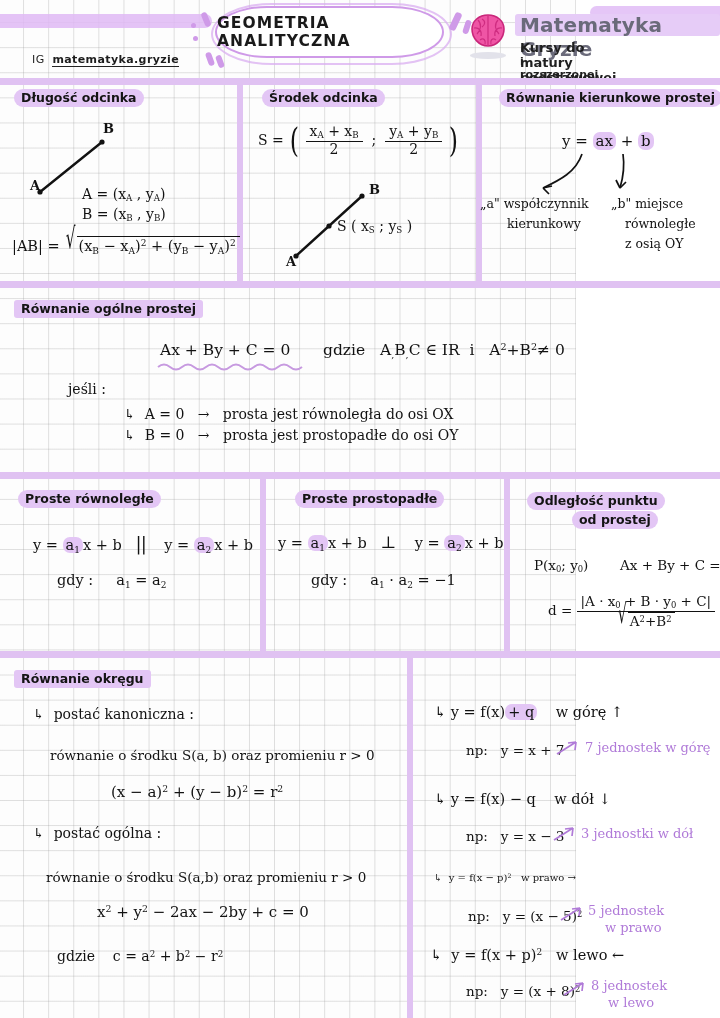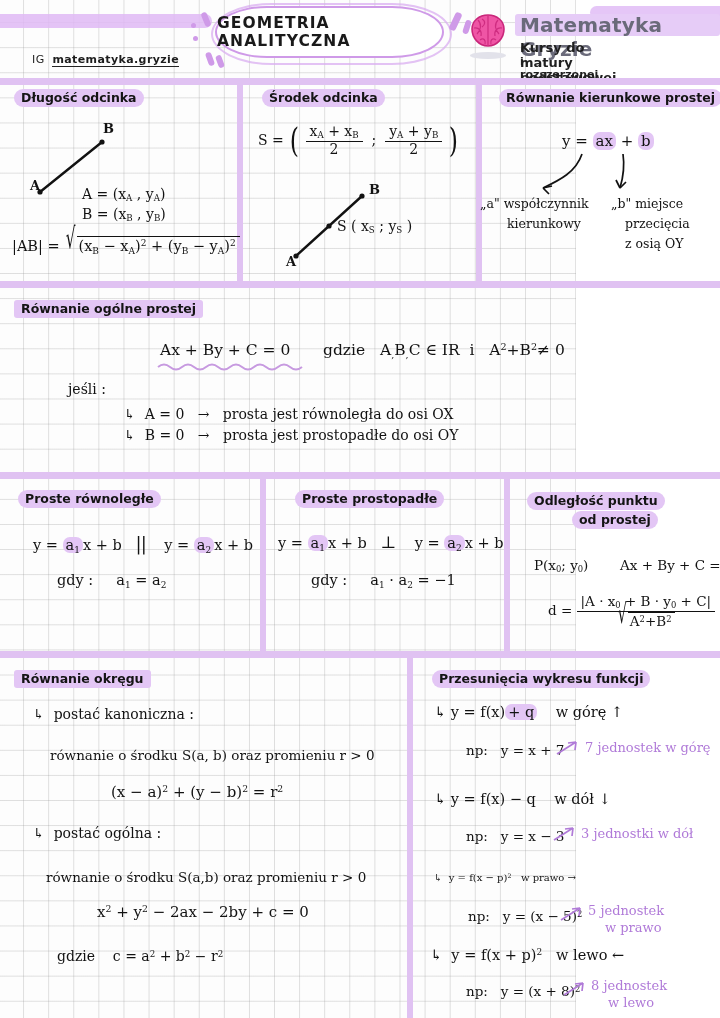--- a/index.html
+++ b/index.html
@@ -195,21 +195,21 @@
     <path d="M92 4 C86 22 70 30 53 38" fill="none" stroke="#121212" stroke-width="1.7"></path>
     <path d="M53 38 L62 36 M53 38 L59 44" fill="none" stroke="#121212" stroke-width="1.7"></path>
     <path d="M133 4 C135 18 133 28 130 38" fill="none" stroke="#121212" stroke-width="1.7"></path>
     <path d="M130 38 L126 30 M130 38 L136 32" fill="none" stroke="#121212" stroke-width="1.7"></path>
   </svg>
 
   <div class="m" style="left:480px;top:196px;font-size:12.5px;">„a" współczynnik</div>
   <div class="m" style="left:507px;top:216px;font-size:12.5px;">kierunkowy</div>
 
   <div class="m" style="left:611px;top:196px;font-size:12.5px;">„b" miejsce</div>
-  <div class="m" style="left:625px;top:216px;font-size:12.5px;">przecięcia</div>
+  <div class="m" style="left:625px;top:216px;font-size:12.5px;">równoległe</div>
   <div class="m" style="left:625px;top:236px;font-size:12.5px;">z osią OY</div>
 
   <div class="sh plain" style="left:14px;top:300px;">Równanie ogólne prostej</div>
 
   <div class="m" style="left:160px;top:341px;font-size:15.5px;">Ax + By + C = 0</div>
   <svg class="abs" style="left:158px;top:362px;" width="150" height="10">
     <path d="M0 5 Q6 0 12 5 T24 5 T36 5 T48 5 T60 5 T72 5 T84 5 T96 5 T108 5 T120 5 T132 5 T144 5" fill="none" stroke="#c79ae0" stroke-width="2"></path>
   </svg>
 
   <div class="m" style="left:323px;top:341px;font-size:15.5px;">
@@ -288,21 +288,20 @@
   </div>
   <div class="m" style="left:46px;top:869px;font-size:13.5px;">równanie o środku S(a,b) oraz promieniu  r &gt; 0</div>
   <div class="m" style="left:97px;top:903px;font-size:15px;">
     x<span class="sup">2</span> + y<span class="sup">2</span> − 2ax − 2by + c = 0
   </div>
   <div class="m" style="left:57px;top:948px;font-size:14px;">
     <span>gdzie</span>
     &nbsp;&nbsp;&nbsp;c = a<span class="sup">2</span> + b<span class="sup">2</span> − r<span class="sup">2</span>
   </div>
 
-  <div class="sh" style="left:432px;top:670px;">Przesunięcia wykresu funkcji</div>
 
   <div class="m" style="left:434px;top:704px;font-size:14.5px;">
     <span>↳</span>
     y = f(x)<span class="hl">+ q</span>
     &nbsp;&nbsp;&nbsp;<span>w górę ↑</span>
   </div>
   <div class="m" style="left:466px;top:742px;font-size:13.5px;">
     <span>np:</span>
     &nbsp;&nbsp;<span>y = x + 7</span>
   </div>

